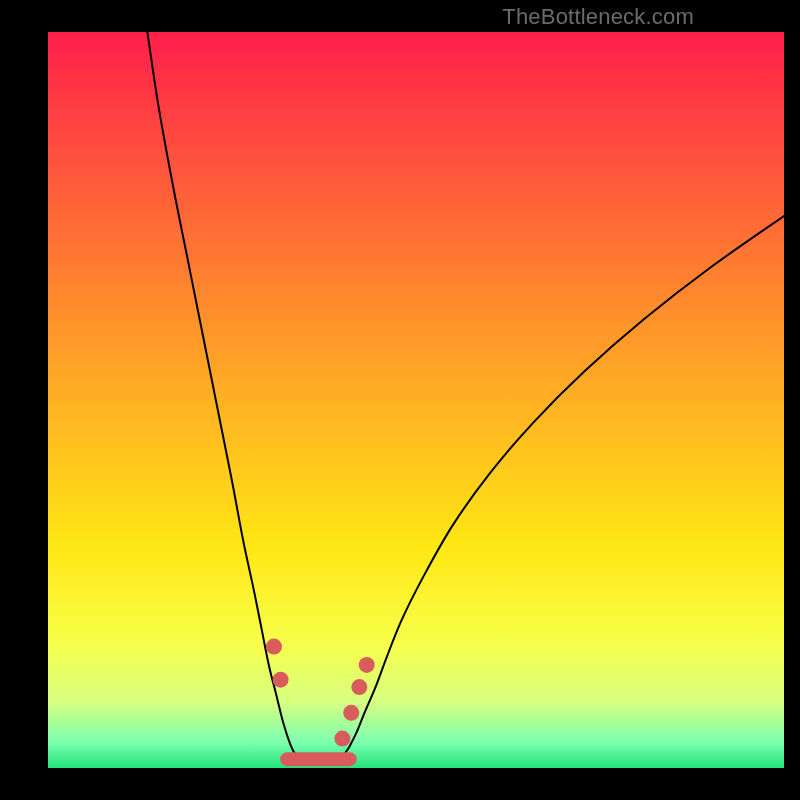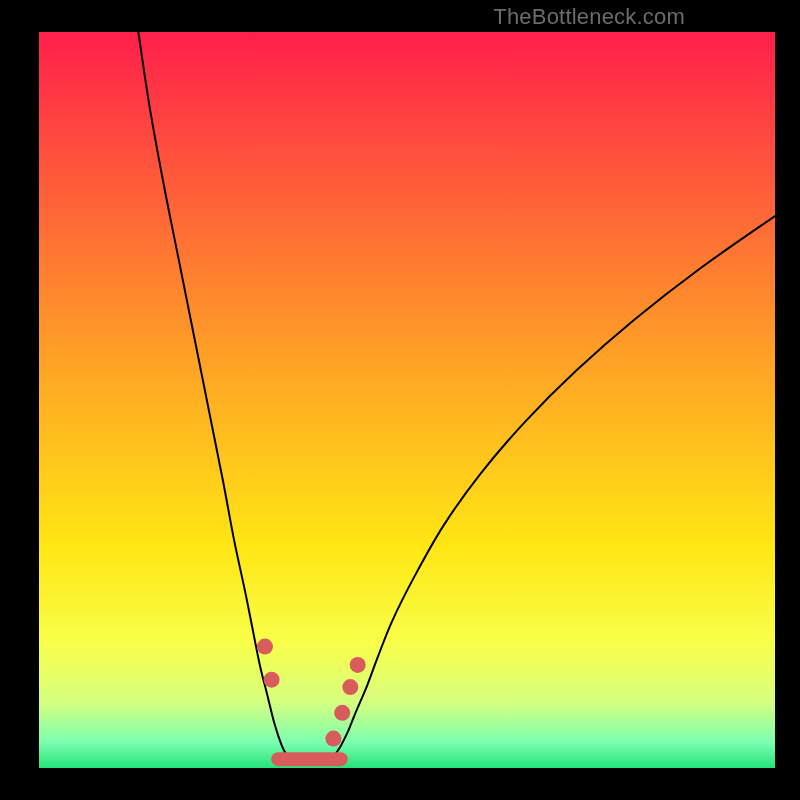--- a/index.html
+++ b/index.html
@@ -6,21 +6,21 @@
     margin: 0;
     padding: 0;
     width: 800px;
     height: 800px;
     background: #000;
     overflow: hidden;
     font-family: Arial, Helvetica, sans-serif;
   }
   .frame {
     position: absolute;
-    left: 7px;
+    left: 16px;
     top: 0;
     width: 688px;
     height: 800px;
     background: #000;
   }
   .watermark {
     position: absolute;
     top: 4px;
     right: 10px;
     color: #6b6b6b;

